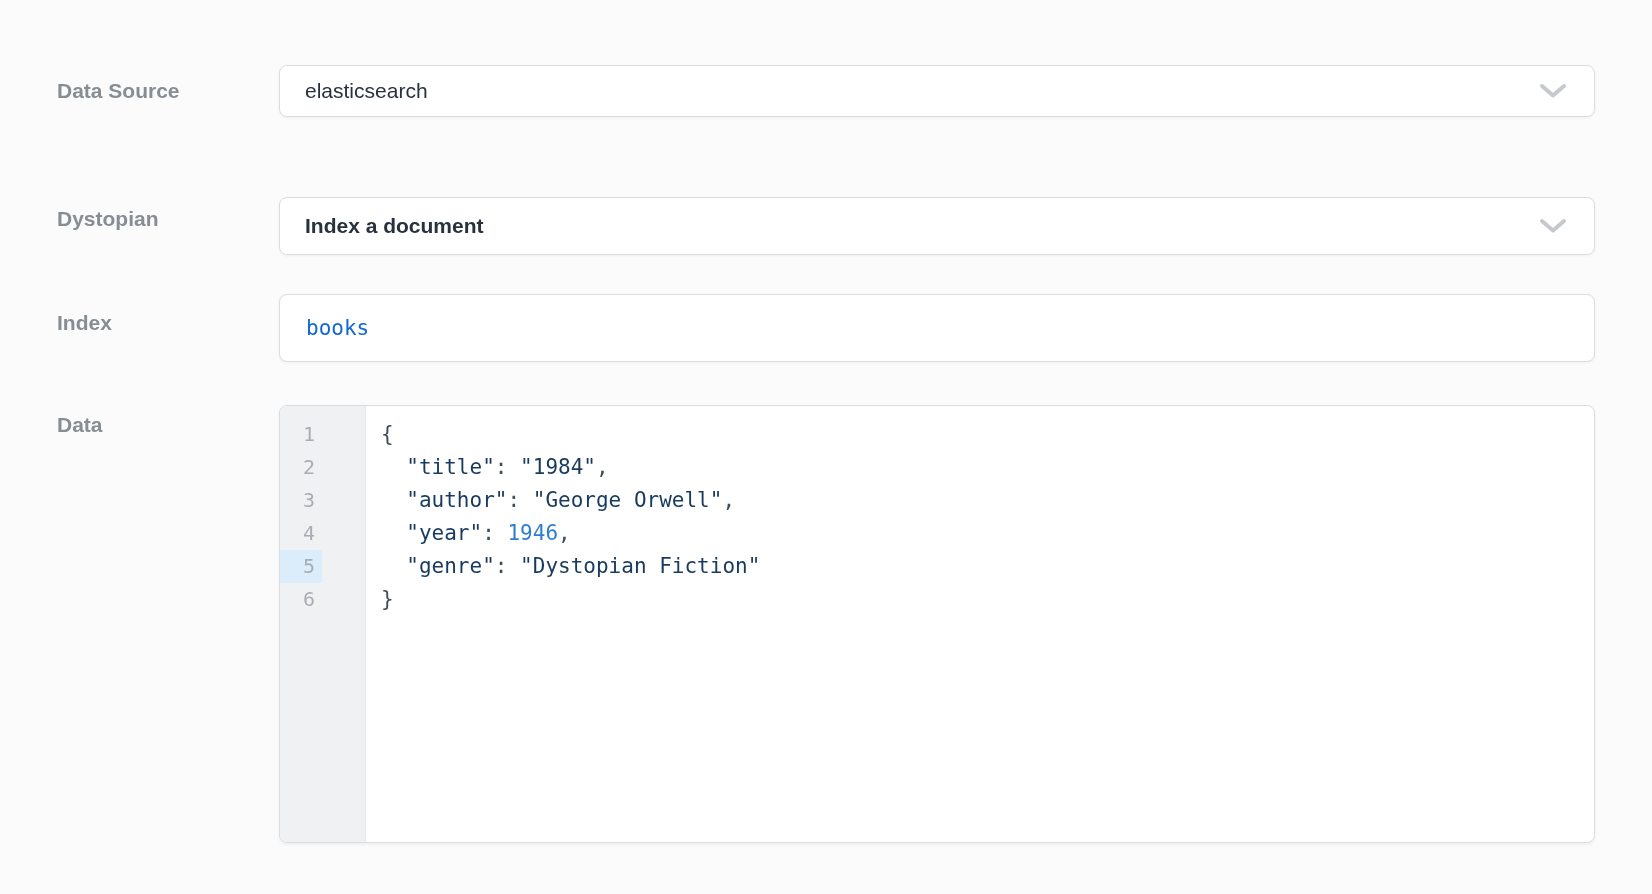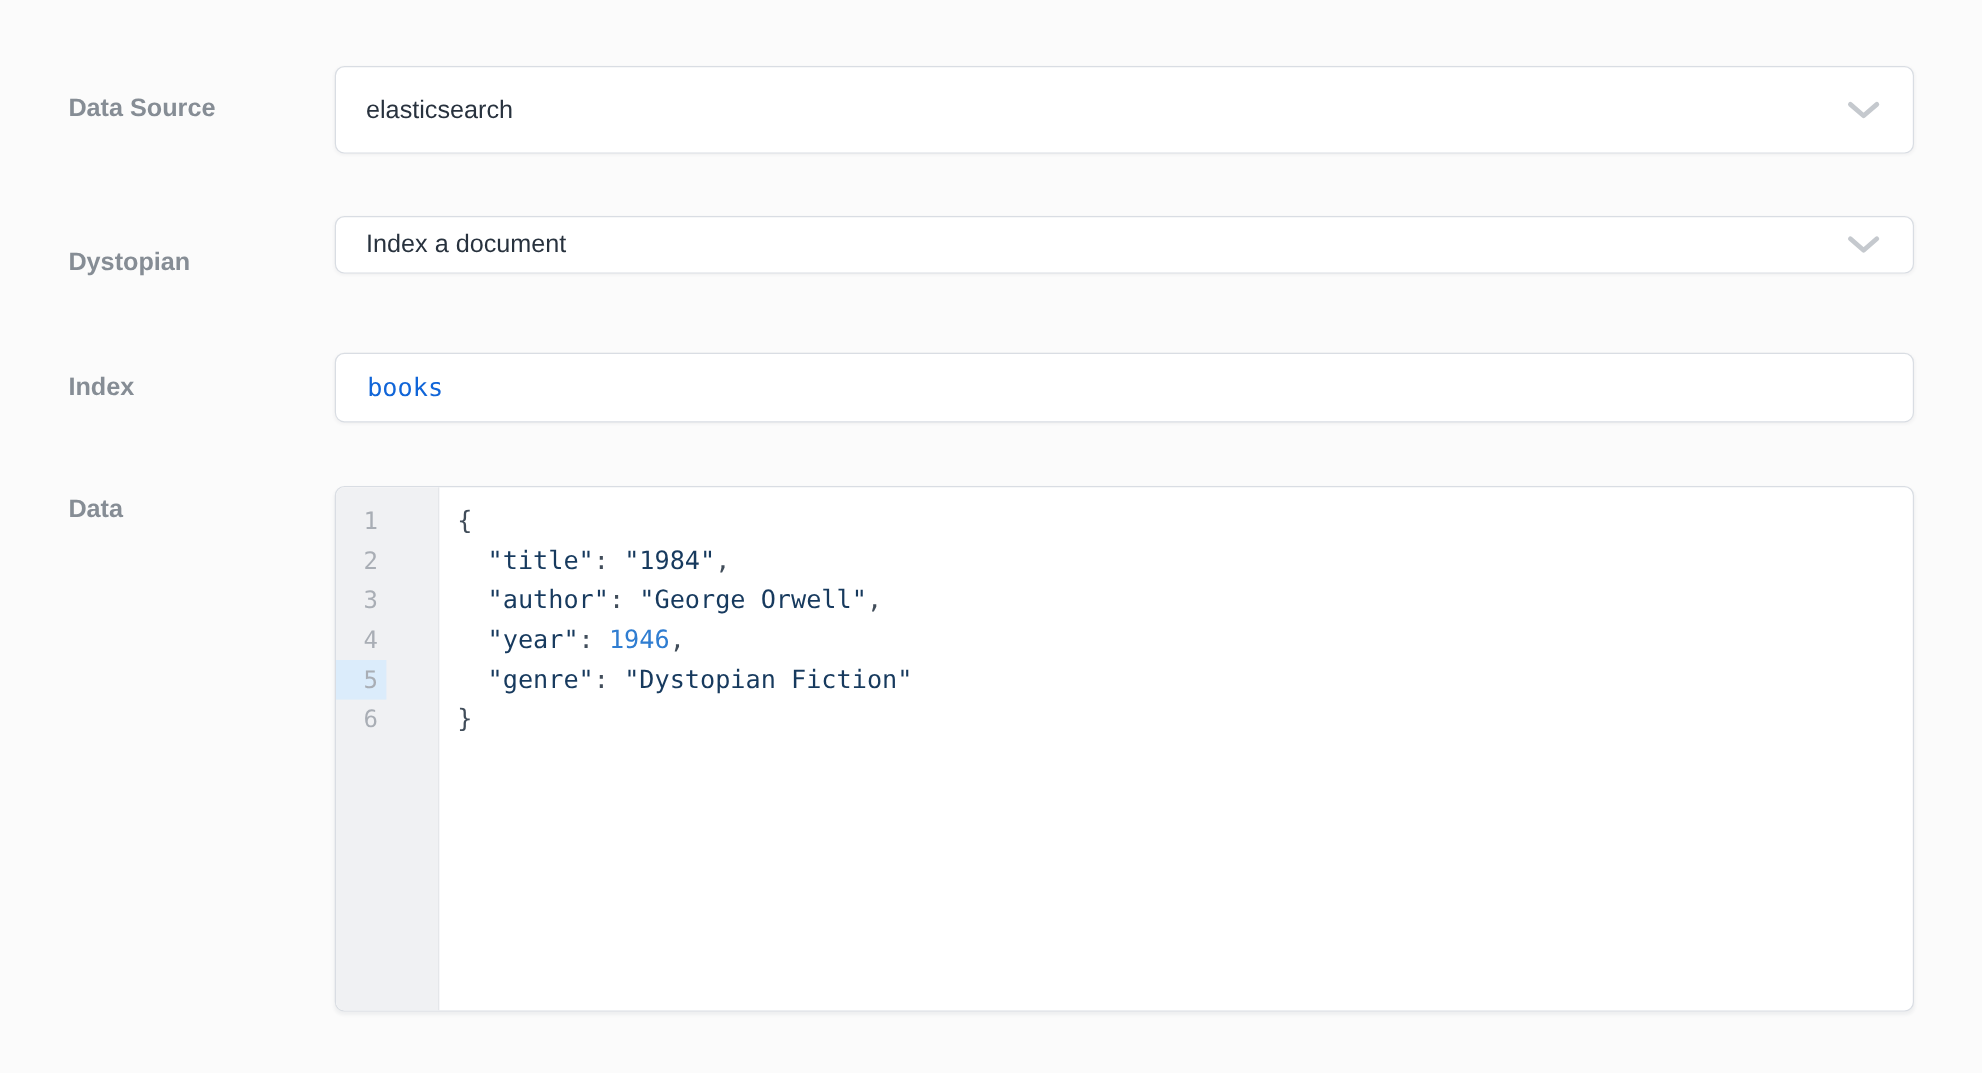--- a/index.html
+++ b/index.html
@@ -31,23 +31,23 @@
     border:1px solid #d9dde3;
     border-radius:8px;
     box-shadow:0 1px 3px rgba(30,45,65,0.05);
   }
   .select-box {
     display:flex;
     align-items:center;
     padding:0 64px 0 25px;
     cursor:pointer;
   }
-  #box-datasource { top:55px;  height:73px; }
-  #box-operation  { top:180px; height:48px; }
-  #box-index      { top:294px; height:58px; }
+  #box-datasource { top:65px;  height:52px; }
+  #box-operation  { top:197px; height:58px;font-weight:bold; }
+  #box-index      { top:294px; height:68px; }
 
   .select-value {
     font-size:21px;
     color:#28323e;
     white-space:nowrap;
     overflow:hidden;
   }
   .chevron {
     position:absolute;
     right:26px;

